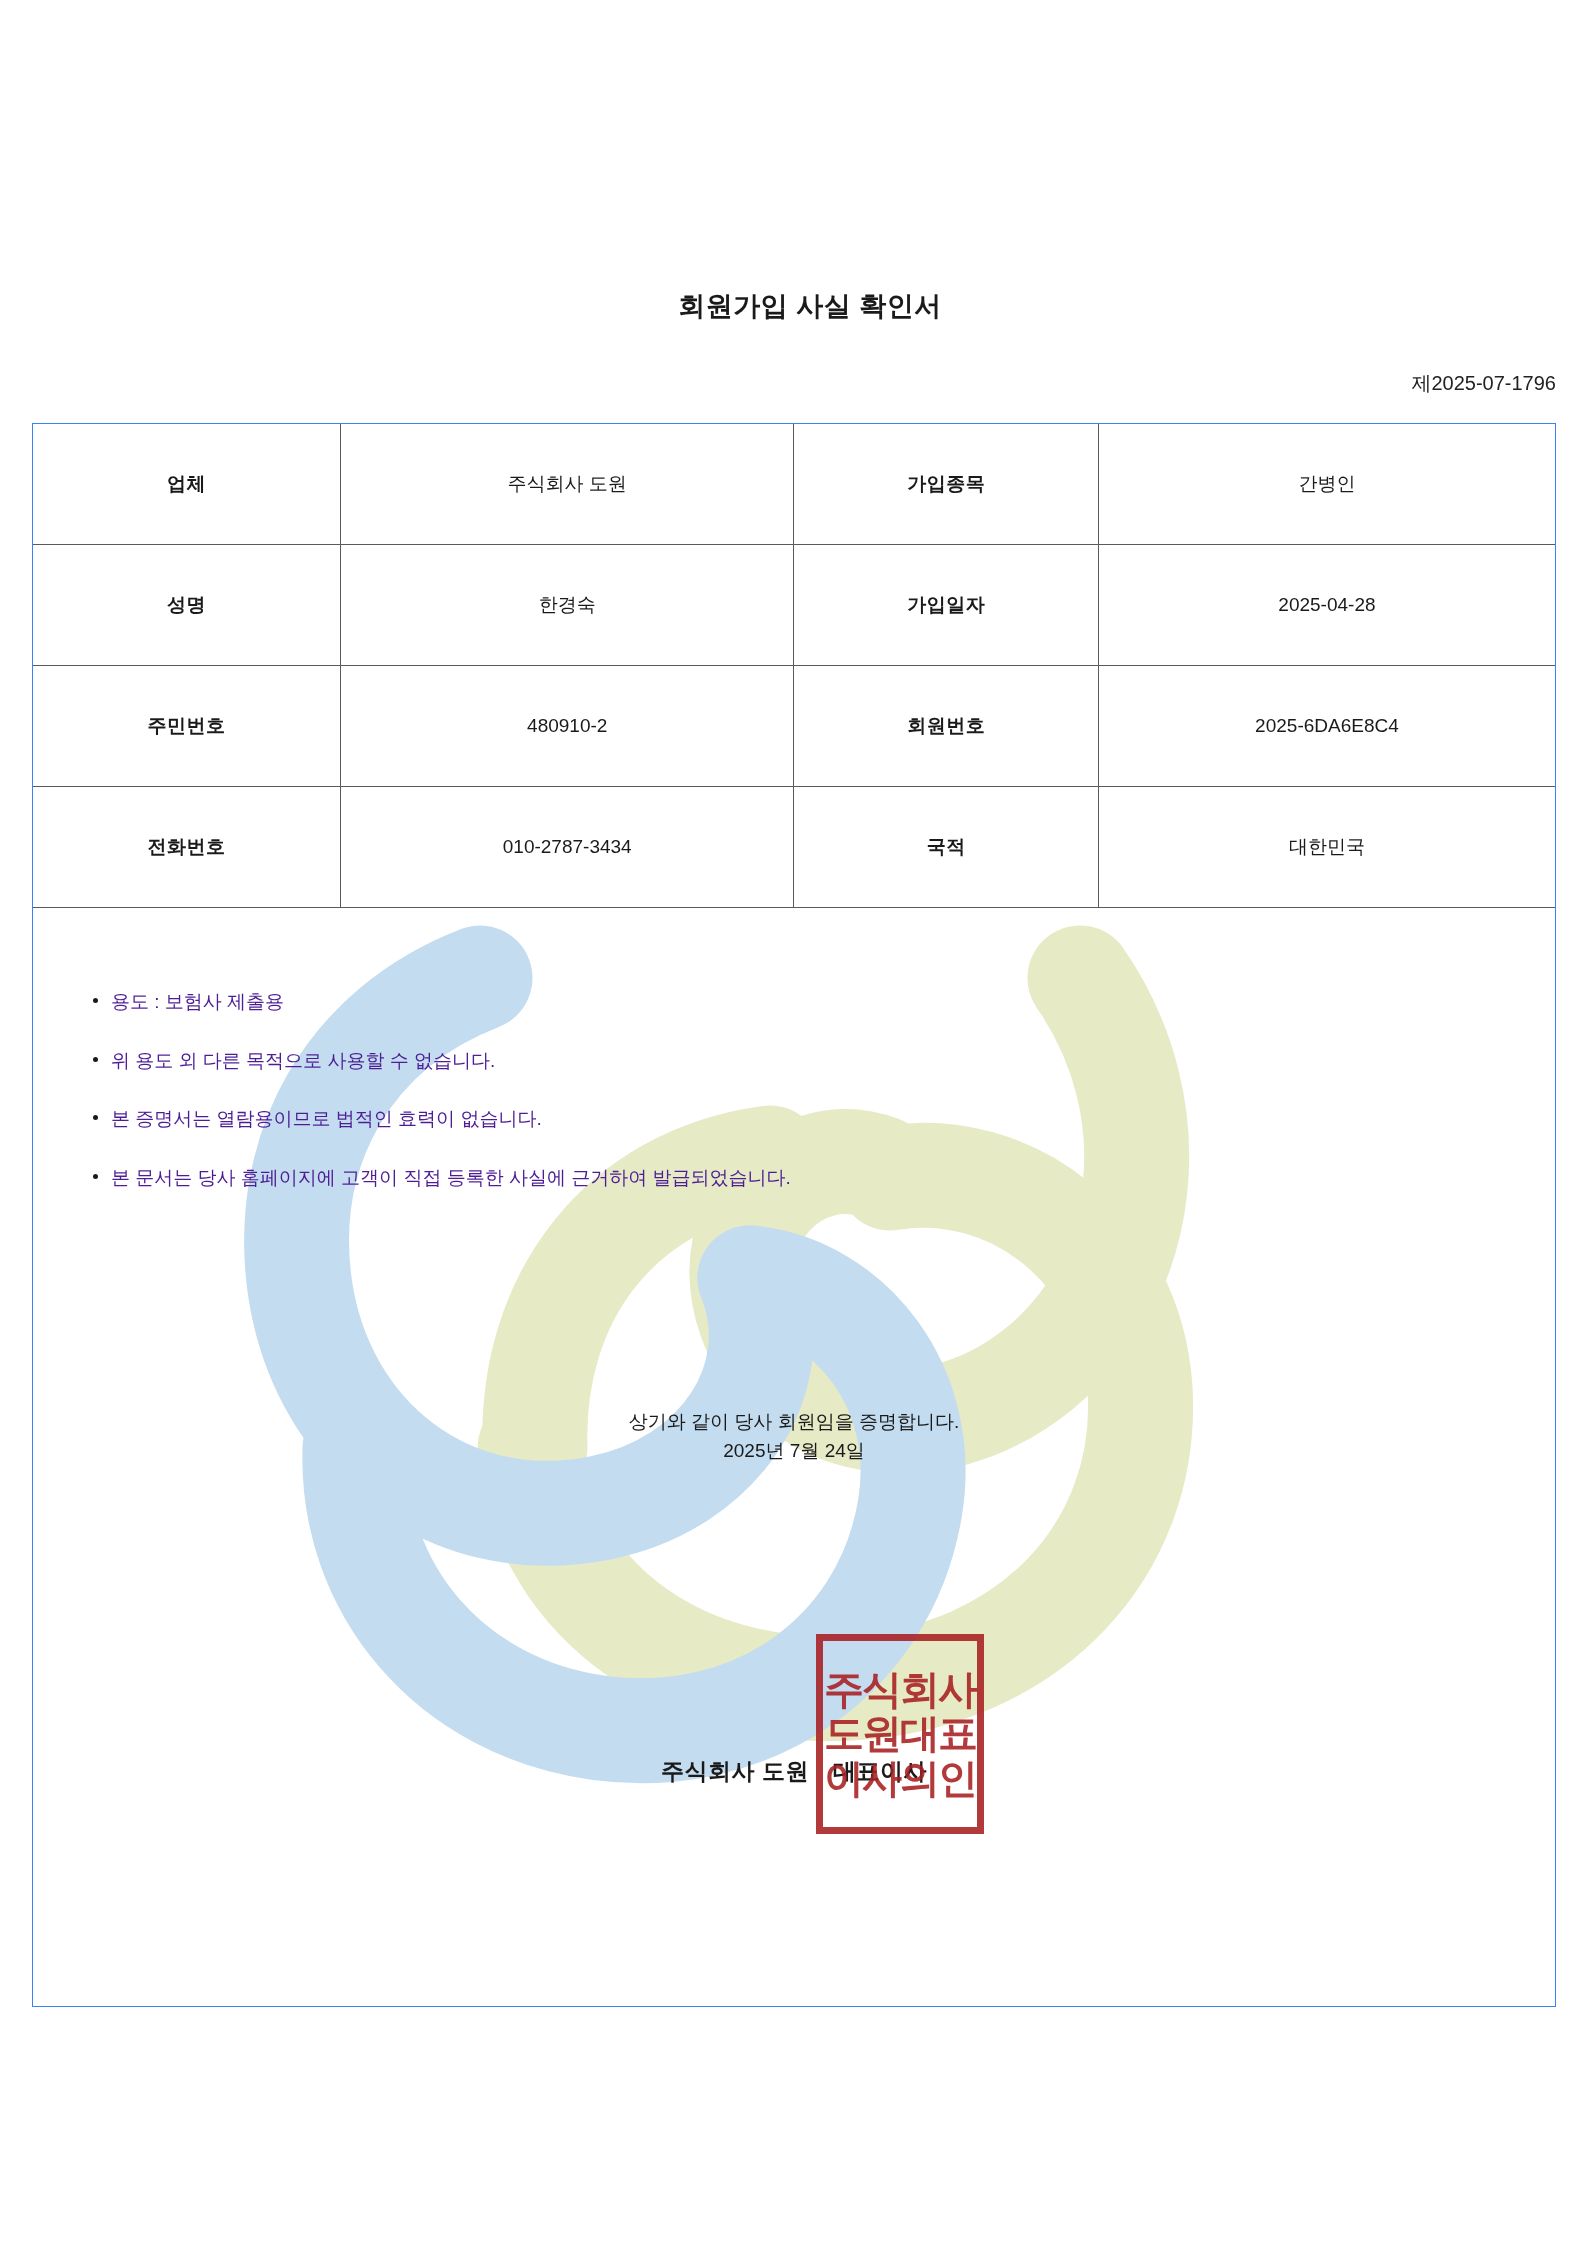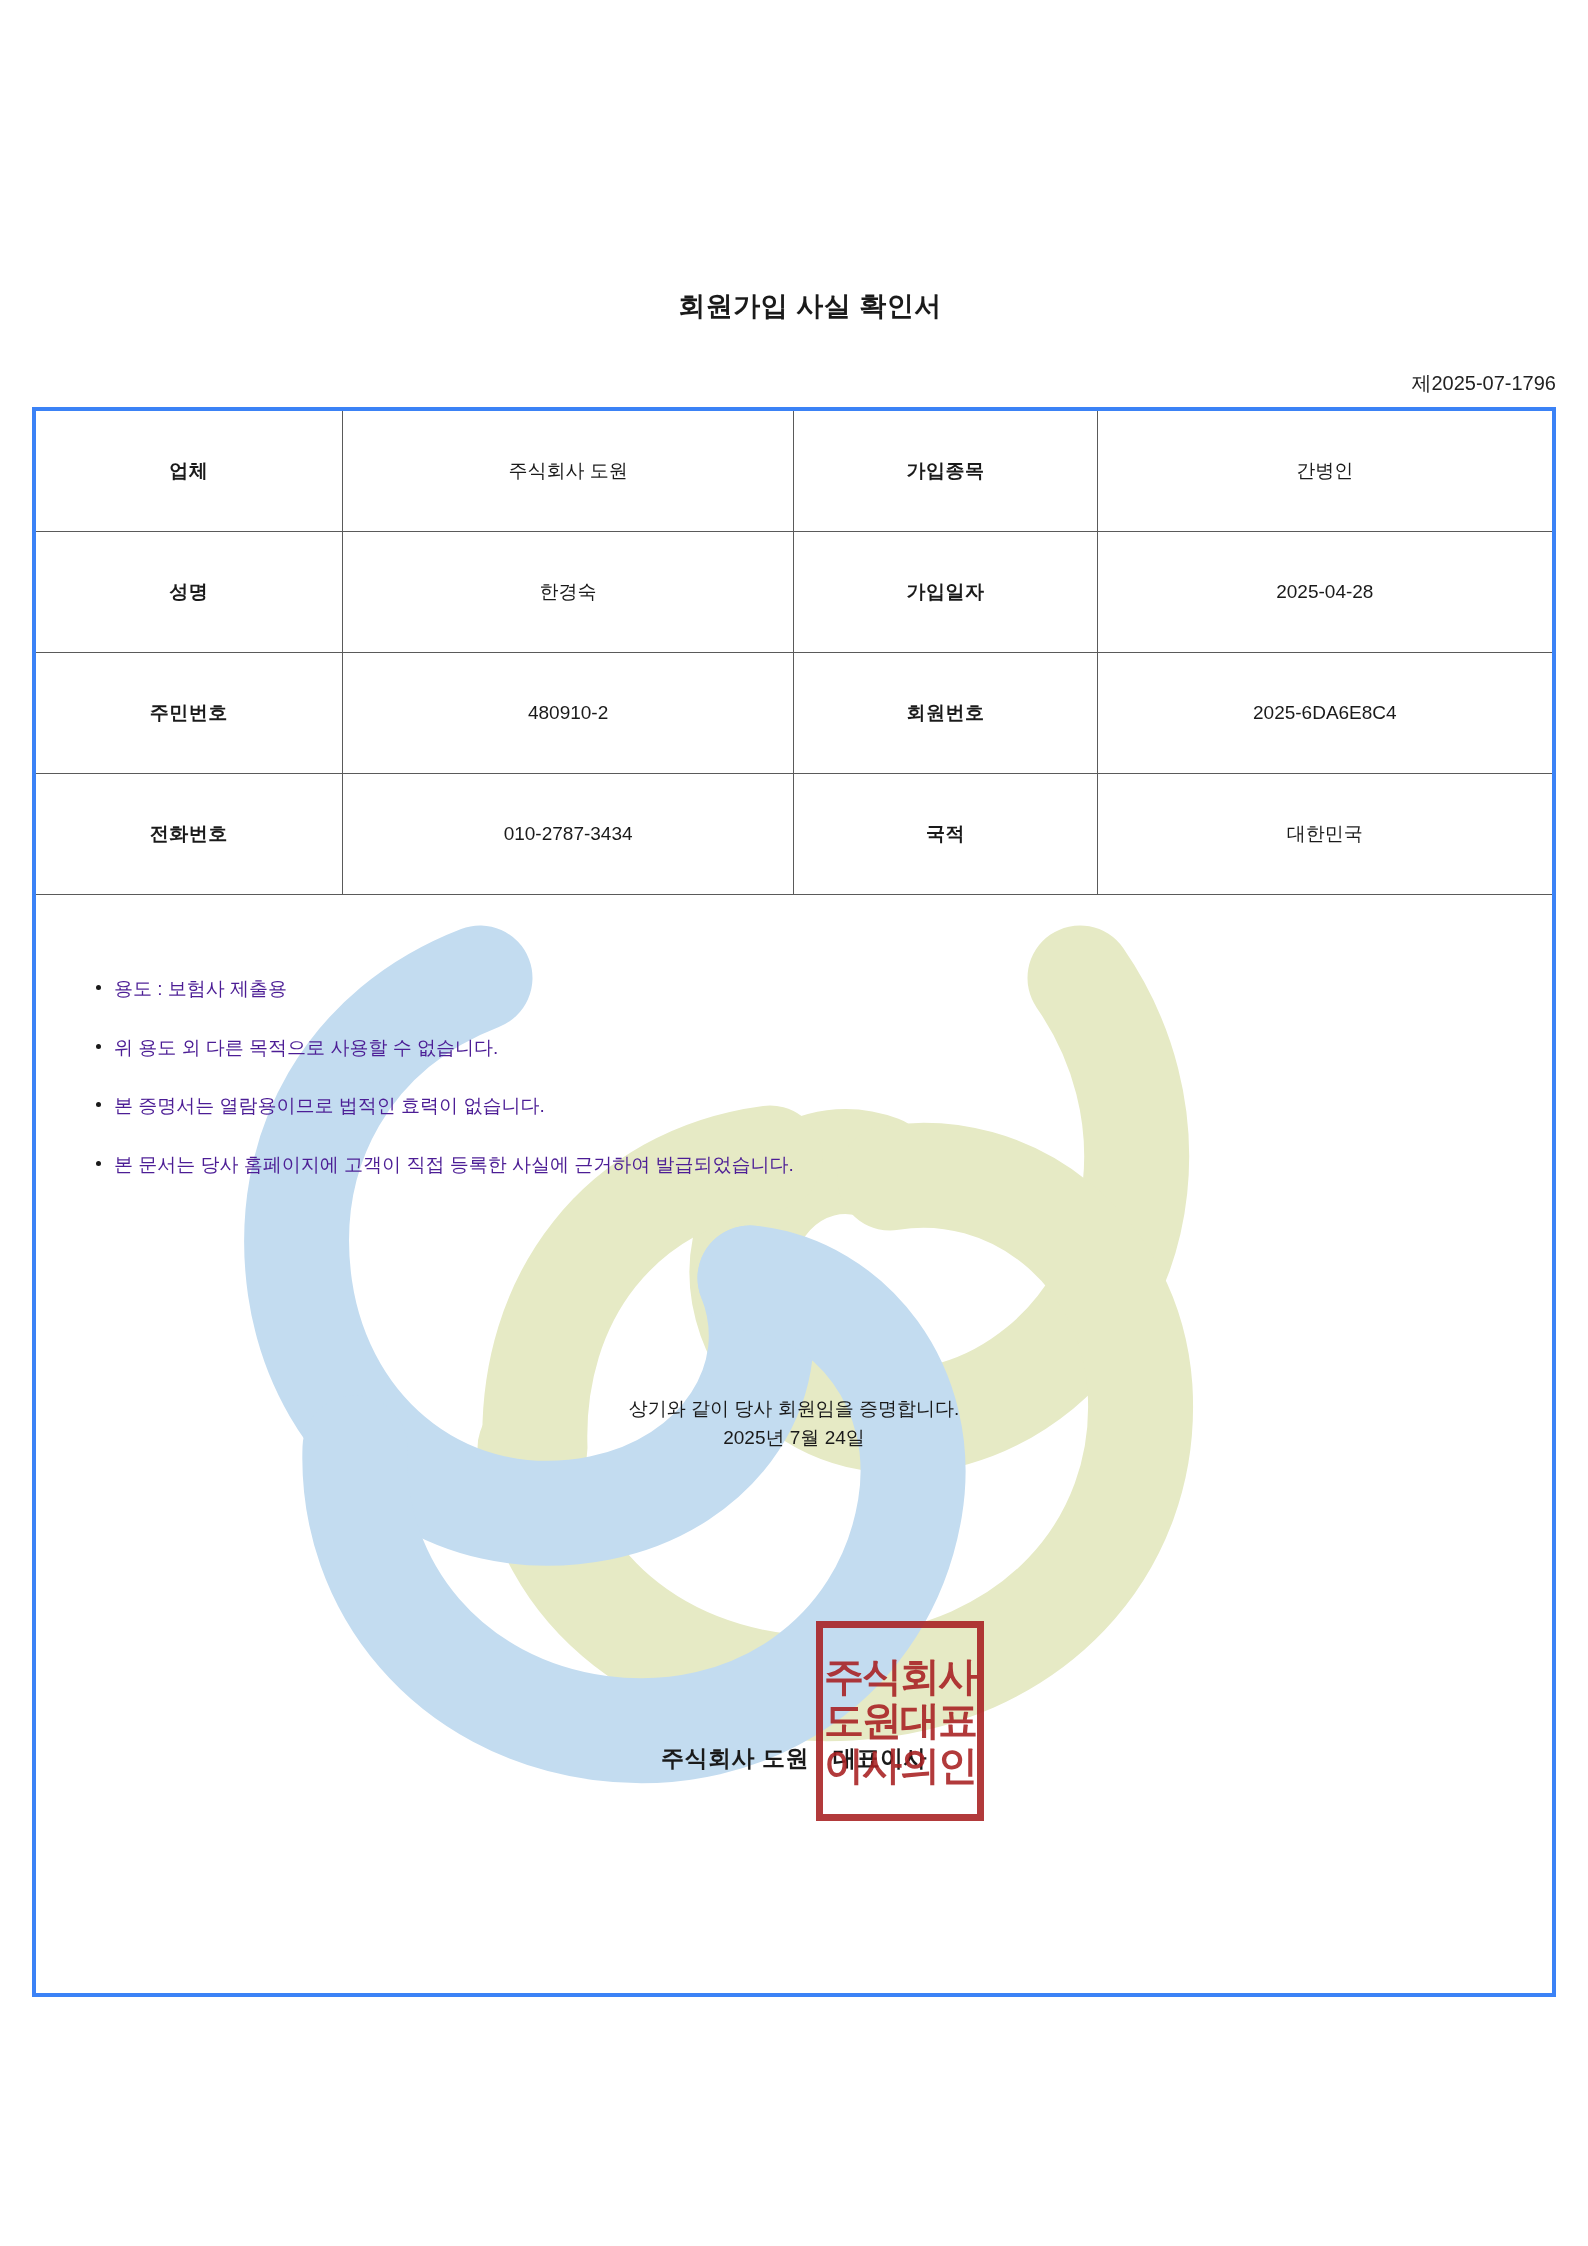--- a/index.html
+++ b/index.html
@@ -53,22 +53,22 @@
   .doc-number {
     text-align: right;
     font-size: 20px;
     margin-top: 46px;
     padding-right: 32px;
     color: #222;
     margin-left: 24px;
   }
 
   .frame {
-    margin: 10px 32px 0 32px;
-    border: 4px solid #3b82f6;
+    margin: 26px 32px 0 32px;
+    border: 1px solid #3b82f6;
     box-sizing: border-box;
   }
 
   table.info {
     width: 100%;
     border-collapse: collapse;
     table-layout: fixed;
   }
   table.info td {
     border-right: 1px solid #5a5a5a;

